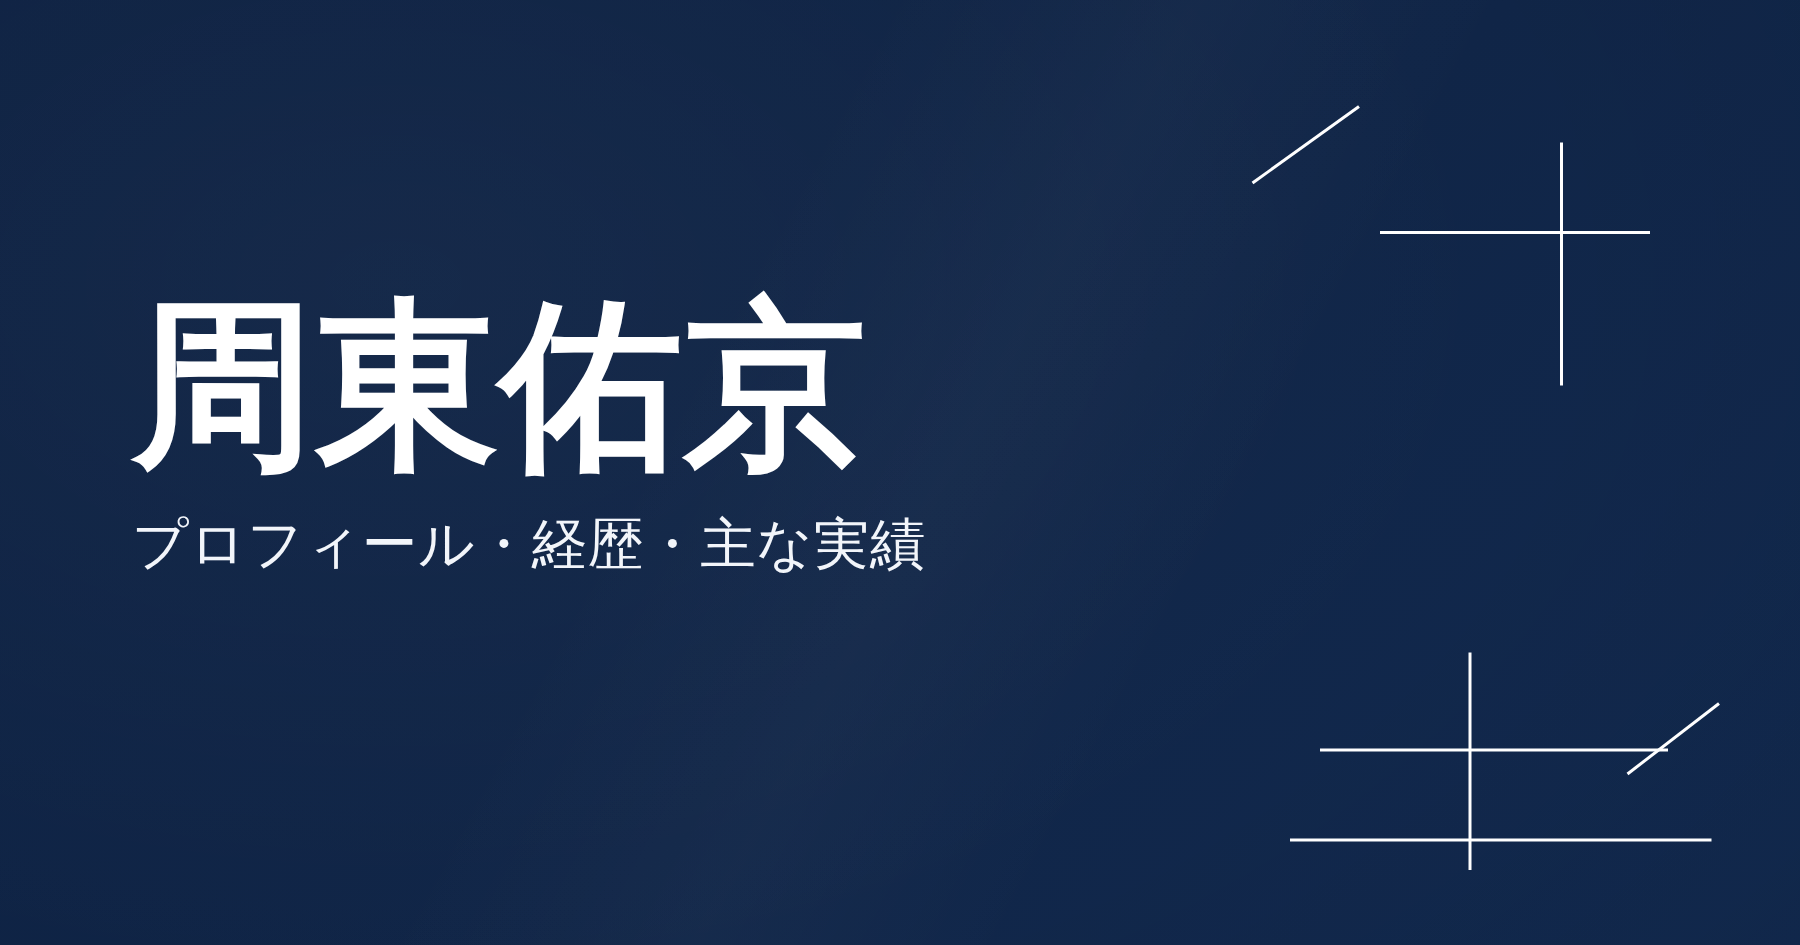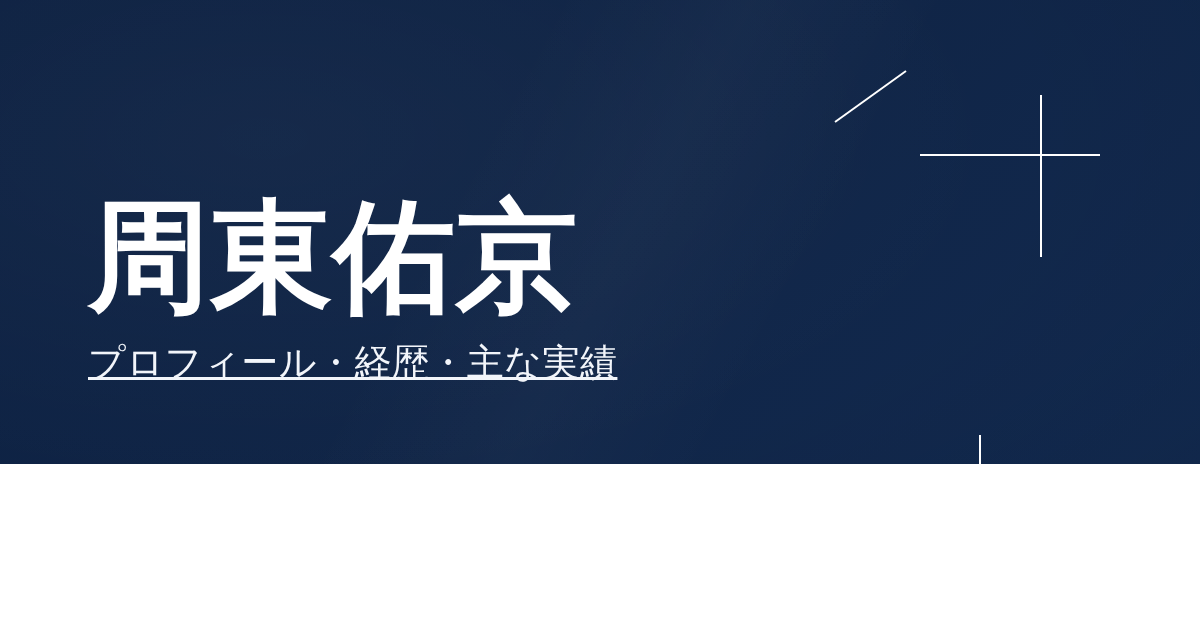--- a/index.html
+++ b/index.html
@@ -9,21 +9,21 @@
   body {
     width: 1200px;
     height: 630px;
     overflow: hidden;
     font-family: "DejaVu Sans", "Liberation Sans", sans-serif;
   }
 
   #card {
     position: relative;
     width: 1200px;
-    height: 464px;
+    height: 630px;
     background: #0f766e;
     overflow: hidden;
   }
 
   
   #bg-gradient {
     position: absolute;
     inset: 0;
     background:
       linear-gradient(118deg,
@@ -69,21 +69,20 @@
 
   #subtitle {
     margin: 0;
     padding-top: 22px;
     font-size: 37px;
     line-height: 1.22;
     font-weight: 400;
     color: #f2f5fa;
     letter-spacing: 0.012em;
     white-space: nowrap;
-    text-decoration: underline;
   }
 </style>
 </head>
 <body>
 
 <div id="card">
 
   <div id="bg-gradient"></div>
   <div id="bg-vignette"></div>
 

